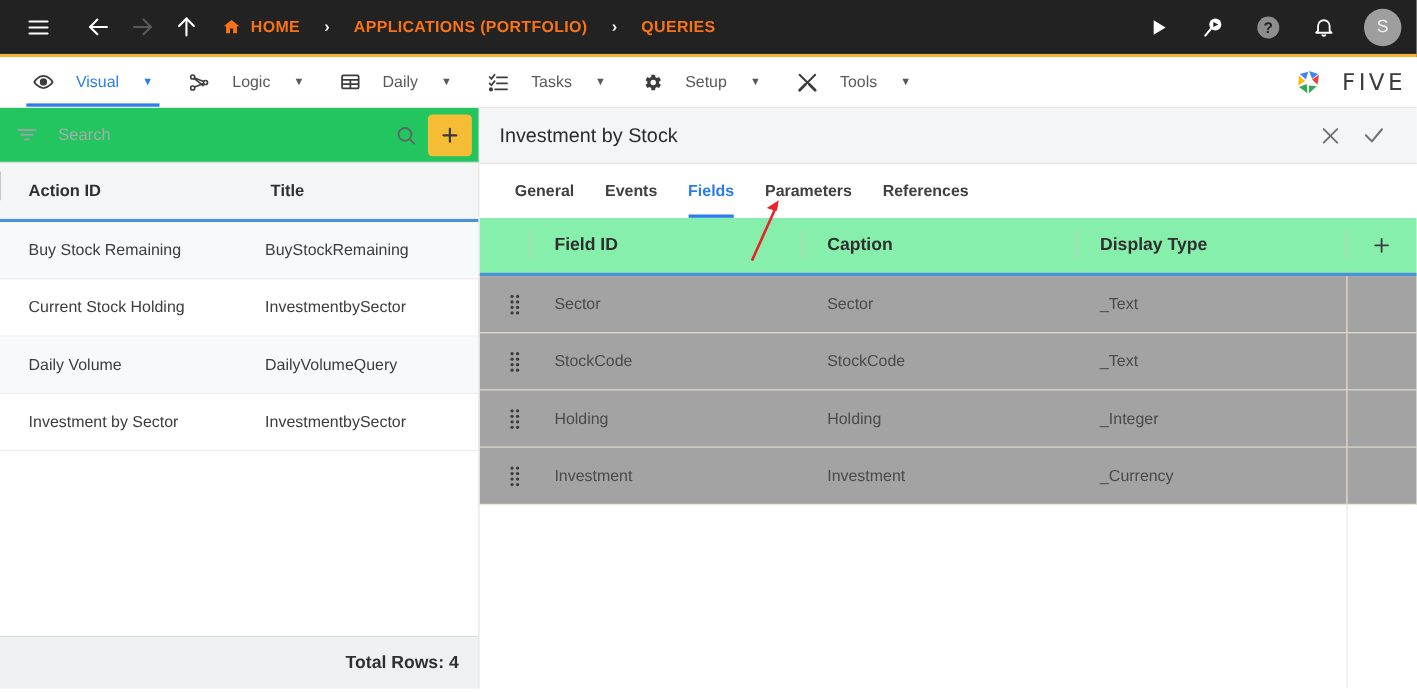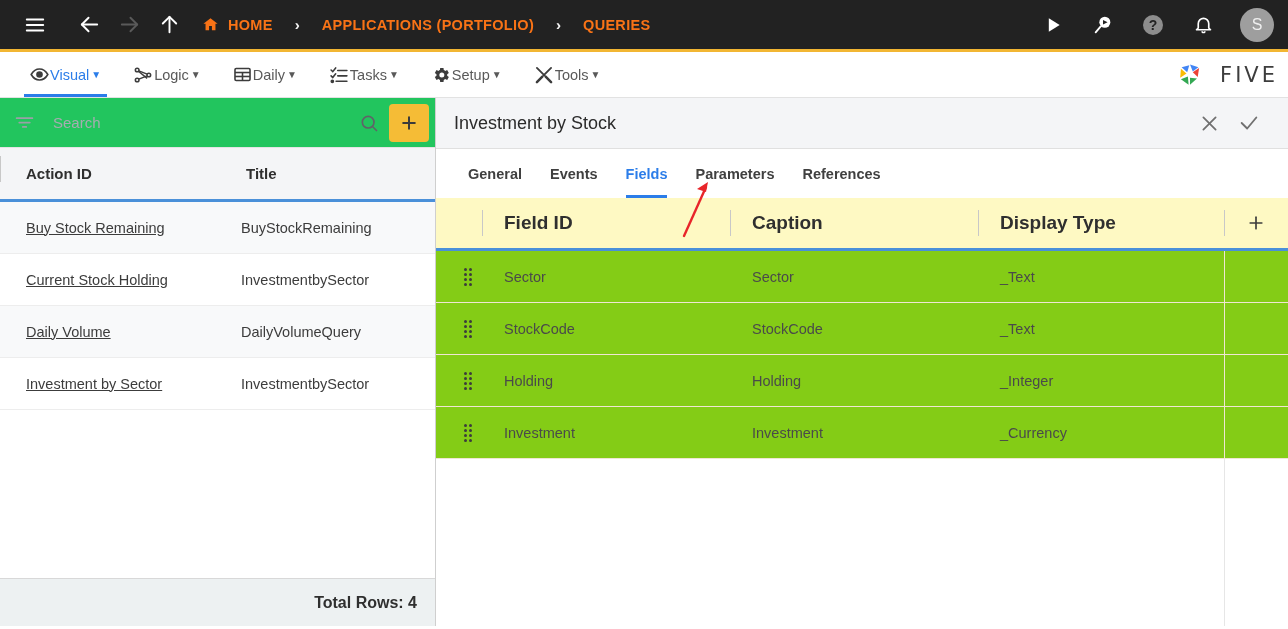--- a/index.html
+++ b/index.html
@@ -62,21 +62,21 @@
   .menubar {
     height: 46px;
     background: #ffffff;
     display: flex;
     align-items: stretch;
     padding-left: 14px;
     border-bottom: 1px solid #e2e2e2;
     position: relative;
   }
   .menu-item {
-    display: flex; align-items: center; gap: 1px;
+    display: flex; align-items: center; gap: 20px;
     padding: 0 16px;
     color: #595959;
     font-size: 14.5px;
     position: relative;
     cursor: default;
   }
   .menu-item .caret { font-size: 10px; margin-left: 1px; }
   .menu-item.active { color: #2b7de9; }
   .menu-item.active .underline {
     position: absolute;
@@ -150,21 +150,21 @@
   }
   .side-row {
     height: 52px;
     display: flex; align-items: center;
     border-bottom: 1px solid #ededed;
     font-size: 14.5px; color: #3c3c3c;
     cursor: default;
   }
   .side-row:nth-child(even) { background: #f8f9fa; }
   .std { padding-left: 26px; }
-  .std.c1 { width: 215px; text-decoration: underline; }
+  .std.c1 { width: 215px; }
   .std.c2 { flex: 1 1 auto; }
   .side-filler { flex: 1 1 auto; background: #ffffff; border-bottom: 1px solid #d8d8d8; }
   .side-footer {
     height: 47px;
     background: #edf1f2;
     display: flex; align-items: center; justify-content: flex-end;
     padding-right: 18px;
     font-size: 16px; font-weight: bold; color: #2f2f2f;
   }
 
@@ -199,42 +199,42 @@
   }
   .tab.active { color: #2b7de9; }
   .tab.active .tunderline {
     position: absolute; left: 14px; right: 14px; bottom: 0;
     height: 3px; background: #2b7de9;
   }
 
   .grid-wrap { flex: 1 1 auto; display: flex; flex-direction: column; overflow: hidden; }
   .grid-head {
     height: 53px;
-    background: #fef9c3;
+    background: #86efac;
     display: flex; align-items: center;
     border-bottom: 3px solid #4a90d9;
-    font-size: 19px; font-weight: bold; color: #2f2f2f;
+    font-size: 16px; font-weight: bold; color: #2f2f2f;
   }
   .gh { position: relative; display: flex; align-items: center; height: 100%; }
   .gh .sepline {
     position: absolute; left: 0; top: 50%; transform: translateY(-50%);
     width: 1px; height: 26px; background: #c8c8c8;
   }
   .gh-handle { width: 46px; }
   .gh-c1 { width: 248px; padding-left: 22px; }
   .gh-c2 { width: 248px; padding-left: 22px; }
   .gh-c3 { flex: 1 1 auto; padding-left: 22px; }
   .gh-plus {
     width: 64px; display: flex; align-items: center; justify-content: center;
     color: #3c3c3c; cursor: pointer;
   }
   .grid-row {
     height: 52px;
     display: flex; align-items: center;
-    background: #84cc16;
+    background: #a3a3a3;
     border-bottom: 1px solid #f0e6d2;
     font-size: 14.5px; color: #4a4a4a;
   }
   .gc { display: flex; align-items: center; height: 100%; position: relative; }
   .gc-handle { width: 46px; justify-content: flex-end; padding-right: 10px; }
   .gc-c1 { width: 248px; padding-left: 22px; }
   .gc-c2 { width: 248px; padding-left: 22px; }
   .gc-c3 { flex: 1 1 auto; padding-left: 22px; }
   .gc-last { width: 64px; border-left: 1px solid #f0e6d2; height: 100%; }
   .drag-dots {

